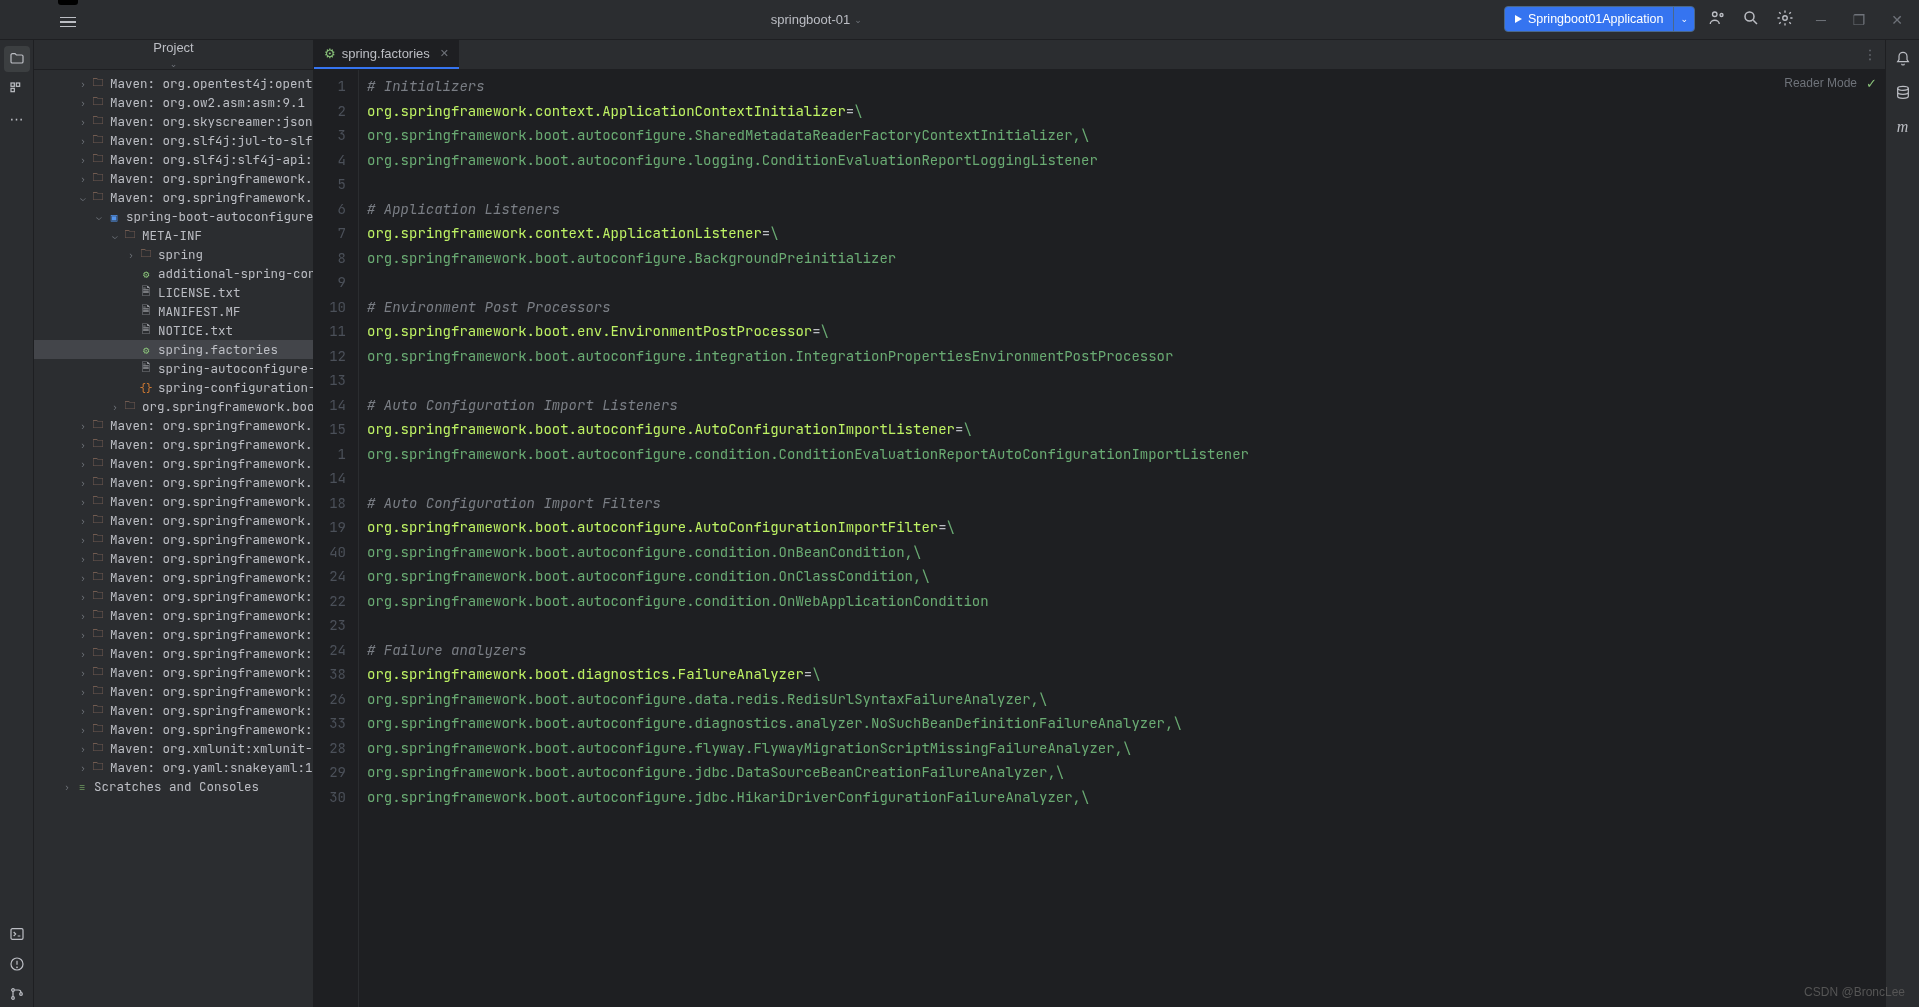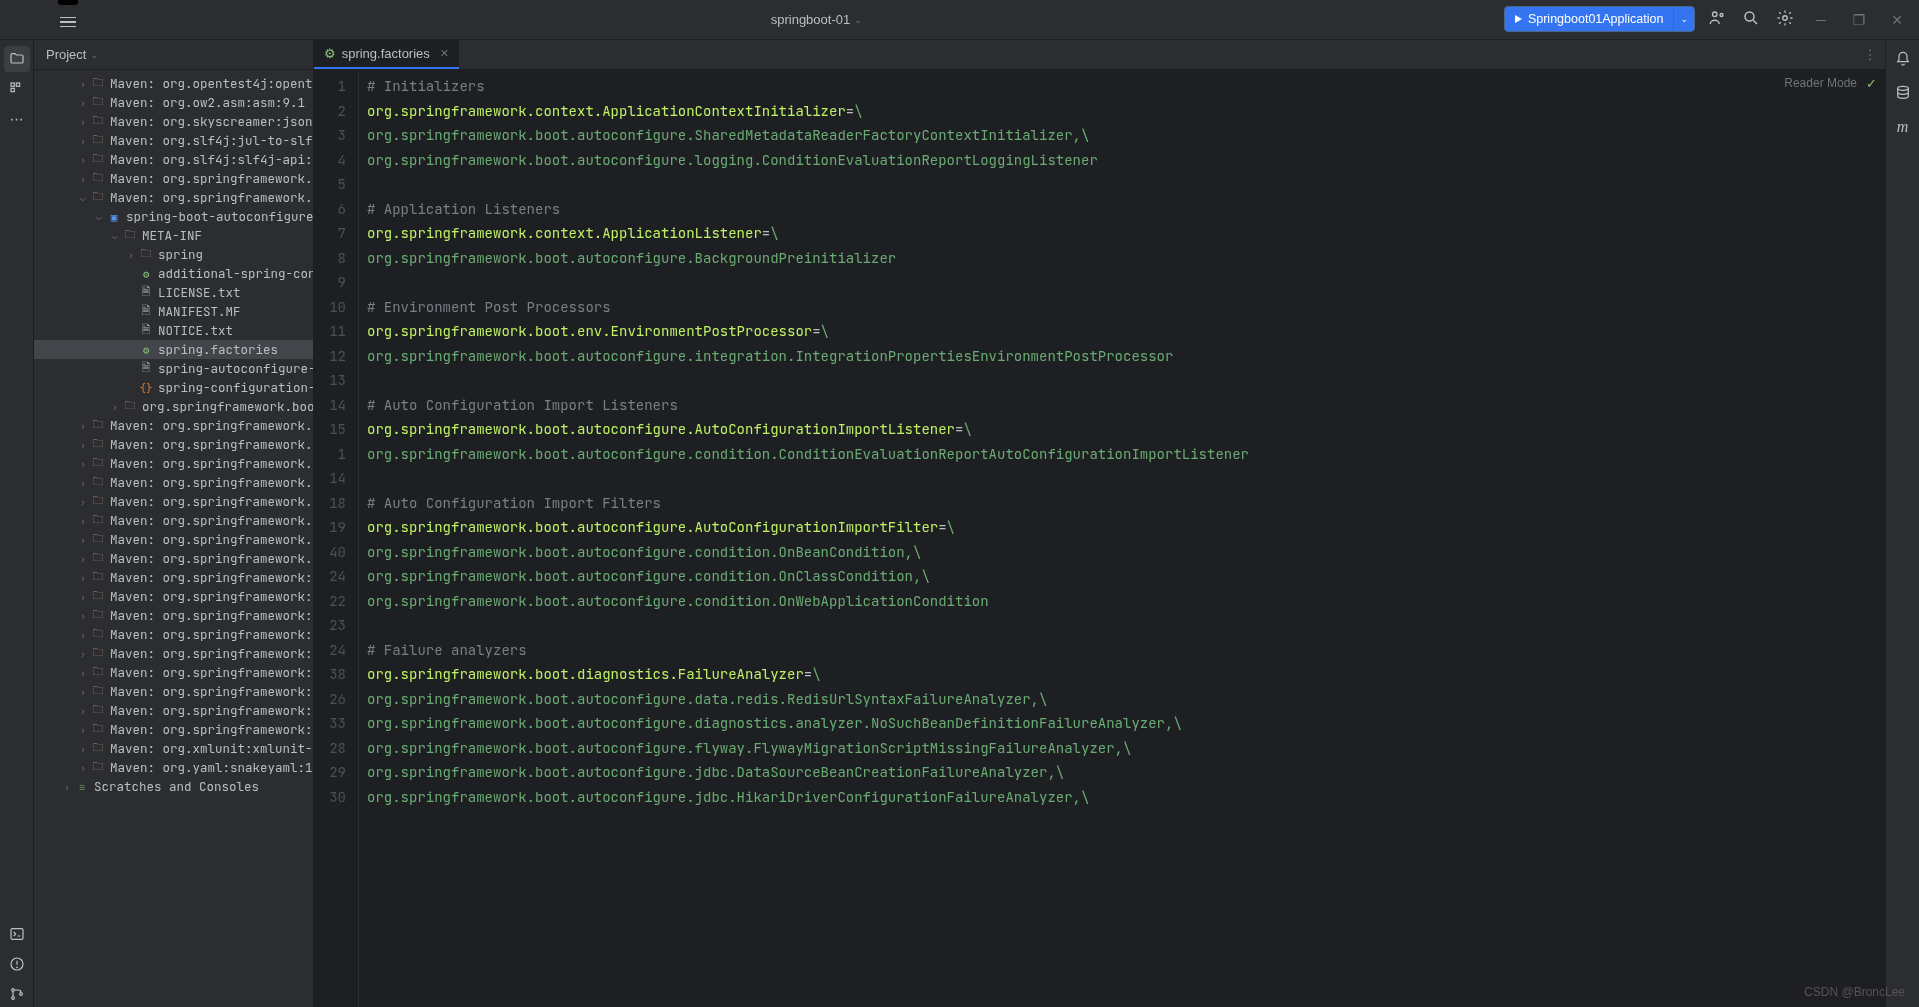--- a/index.html
+++ b/index.html
@@ -18,21 +18,21 @@
 .run-drop { padding:0 6px; border-left:1px solid #4a688a; height:100%; display:flex; align-items:center; cursor:pointer; background:#3574f0; }
 .play-icon { width:0; height:0; border-left:7px solid #fff; border-top:4px solid transparent; border-bottom:4px solid transparent; }
 .icon-btn { width:24px; height:24px; display:flex; align-items:center; justify-content:center; cursor:pointer; color:#bcbec4; }
 .win-btn { width:28px; height:28px; display:flex; align-items:center; justify-content:center; cursor:pointer; color:#6f737a; font-size:14px; }
 .main { display:flex; height:calc(100% - 40px); }
 .left-rail { width:34px; background:#2b2d30; border-right:1px solid #1e1f22; display:flex; flex-direction:column; align-items:center; padding-top:6px; gap:4px; }
 .rail-icon { width:26px; height:26px; display:flex; align-items:center; justify-content:center; cursor:pointer; border-radius:4px; color:#bcbec4; font-size:14px; }
 .rail-icon.active { background:#3c3f41; }
 .rail-spacer { flex:1; }
 .sidebar { width:280px; background:#2b2d30; border-right:1px solid #1e1f22; display:flex; flex-direction:column; overflow:hidden; }
-.sidebar-head { height:30px; display:flex; align-items:center; padding:0 12px; font-size:13px; color:#bcbec4; gap:4px; border-bottom:1px solid #1e1f22; }
+.sidebar-head { height:30px; display:flex; align-items:center; padding:0 12px; font-size:13px; color:#bcbec4; gap:4px; border-bottom:1px solid #1e1f22;flex-direction:column; }
 .tree { flex:1; overflow-y:auto; overflow-x:hidden; padding-top:4px; font-size:12.5px; font-family:"JetBrains Mono",Consolas,monospace; position:relative; }
 .tree::-webkit-scrollbar { width:8px; }
 .tree::-webkit-scrollbar-thumb { background:#4a4d52; border-radius:4px; }
 .tree-item { display:flex; align-items:center; height:19px; cursor:pointer; white-space:nowrap; padding-right:4px; color:#bcbec4; }
 .tree-item.selected { background:#43454a; }
 .tree-chev { width:14px; text-align:center; font-size:9px; color:#6f737a; flex-shrink:0; }
 .tree-icon { width:16px; height:16px; margin-right:4px; flex-shrink:0; display:flex; align-items:center; justify-content:center; font-size:11px; }
 .folder-ico { color:#b1866e; }
 .file-ico { color:#bcbec4; }
 .gear-grn { color:#89c179; }
@@ -44,21 +44,21 @@
 .tab-spacer { flex:1; }
 .tab-menu { width:30px; display:flex; align-items:center; justify-content:center; color:#6f737a; cursor:pointer; }
 .editor-wrap { flex:1; display:flex; overflow:hidden; position:relative; }
 .reader-badge { position:absolute; top:6px; right:28px; font-size:12px; color:#6f737a; z-index:5; }
 .check-badge { position:absolute; top:6px; right:8px; color:#89c179; font-size:13px; z-index:5; }
 .gutter { width:45px; background:#1e1f22; text-align:right; padding-right:12px; color:#4b5059; font-family:"JetBrains Mono",Consolas,monospace; font-size:14px; line-height:24.5px; padding-top:4px; user-select:none; border-right:1px solid #2b2d30; }
 .code { flex:1; font-family:"JetBrains Mono",Consolas,monospace; font-size:14px; line-height:24.5px; padding:4px 0 0 8px; overflow:auto; white-space:pre; position:relative; }
 .code::-webkit-scrollbar { width:10px; height:10px; }
 .code::-webkit-scrollbar-thumb { background:#4a4d52; border-radius:4px; }
 .line { height:24.5px; }
-.c-comment { color:#7a7e85; }
+.c-comment { color:#7a7e85; font-style:italic; }
 .c-key { color:#bef264; }
 .c-val { color:#6aab73; }
 .c-op { color:#bcbec4; }
 .right-rail { width:34px; background:#2b2d30; border-left:1px solid #1e1f22; display:flex; flex-direction:column; align-items:center; padding-top:6px; gap:8px; }
 .watermark { position:absolute; bottom:8px; right:14px; color:#555; font-size:12px; z-index:20; }
 svg { display:block; }
 </style>
 </head>
 <body>
 

